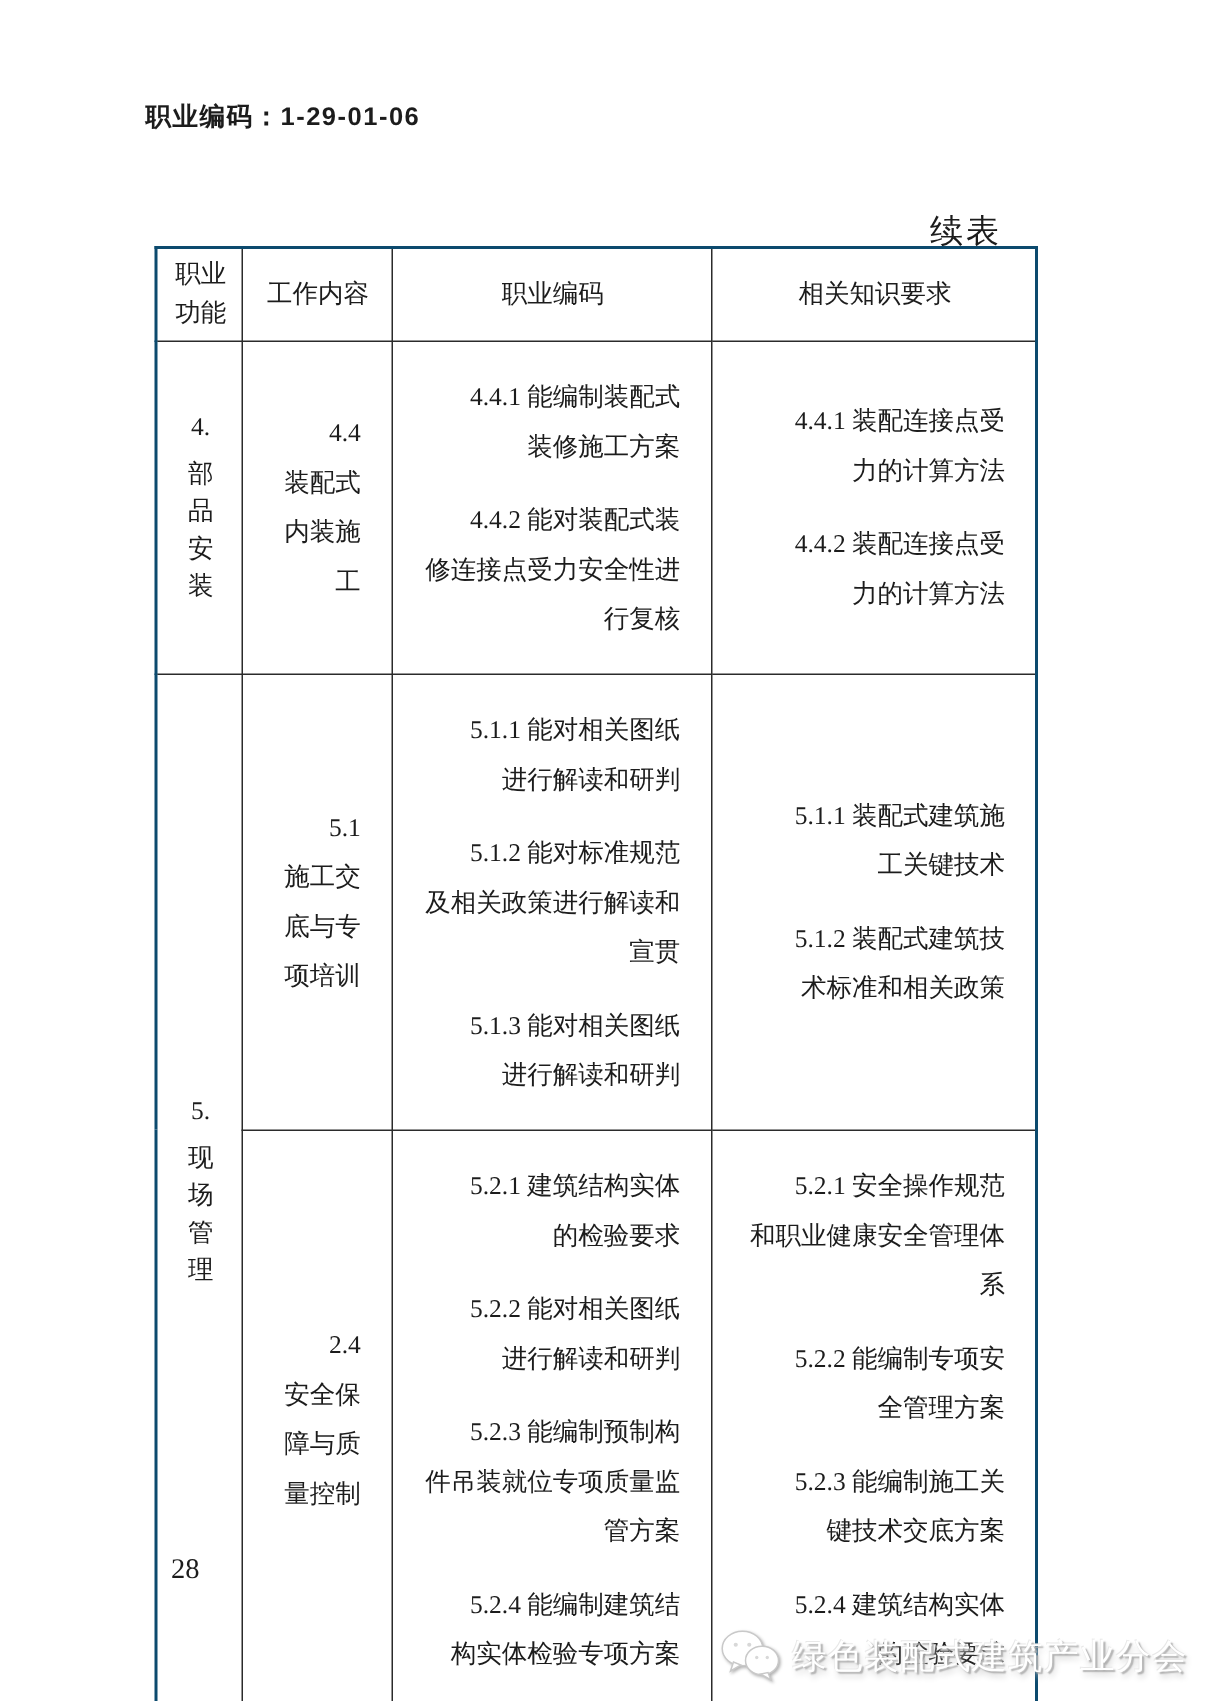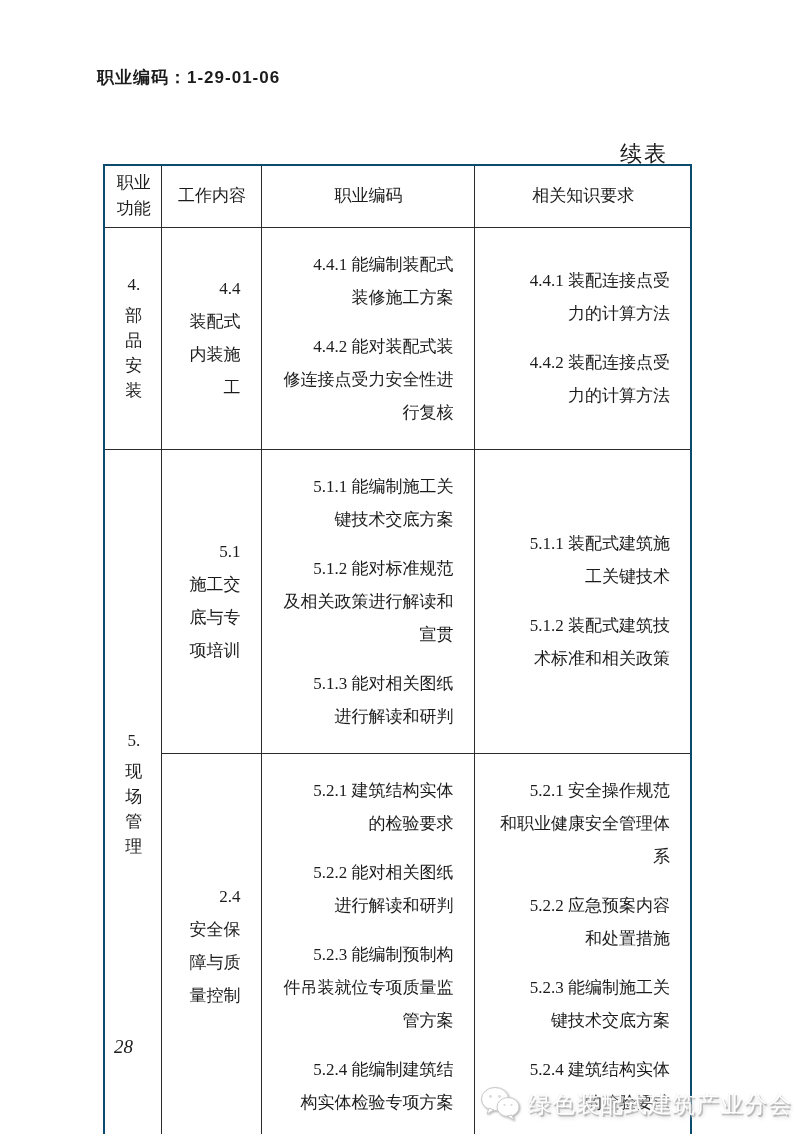--- a/index.html
+++ b/index.html
@@ -33,21 +33,21 @@
   }
   td.func{
     text-align:center;padding:2px;
   }
   .func-num{line-height:24px;margin-bottom:6px;}
   .func-char{line-height:25px;}
   p.cellp{
     margin:16px;text-indent:17px;line-height:33px;text-align:right;
   }
   .page-number{
-    position:absolute;left:114px;top:1036px;font-size:19px;font-style:italic;
+    position:absolute;left:114px;top:1036px;font-size:19px;
   }
   .footer-mark{
     position:absolute;right:16px;top:1082px;height:44px;
     display:flex;align-items:center;gap:7px;
     font-family:"Liberation Sans","DejaVu Sans",sans-serif;
     font-weight:normal;font-size:23px;letter-spacing:1px;
     color:#ffffff;
     text-shadow:1.5px 1.5px 1px #b0b0b0, -0.5px -0.5px 0 #e8e8e8, 2px 3px 4px #d0d0d0;
   }
   .wechat-logo{
@@ -106,21 +106,21 @@
       <div class="func-num">5.</div>
       <div class="func-char">现</div>
       <div class="func-char">场</div>
       <div class="func-char">管</div>
       <div class="func-char">理</div>
     </td>
     <td>
       <p class="cellp">5.1 施工交底与专项培训</p>
     </td>
     <td>
-      <p class="cellp">5.1.1 能编制施工关键技术交底方案</p>
+      <p class="cellp">5.1.1 能对相关图纸进行解读和研判</p>
       <p class="cellp">5.1.2 能对标准规范及相关政策进行解读和宣贯</p>
       <p class="cellp">5.1.3 能对相关图纸进行解读和研判</p>
     </td>
     <td>
       <p class="cellp">5.1.1 装配式建筑施工关键技术</p>
       <p class="cellp">5.1.2 装配式建筑技术标准和相关政策</p>
     </td>
   </tr>
 
   <tr style="height:316px;">
@@ -128,21 +128,21 @@
       <p class="cellp">2.4 安全保障与质量控制</p>
     </td>
     <td>
       <p class="cellp">5.2.1 建筑结构实体的检验要求</p>
       <p class="cellp">5.2.2 能对相关图纸进行解读和研判</p>
       <p class="cellp">5.2.3 能编制预制构件吊装就位专项质量监管方案</p>
       <p class="cellp">5.2.4 能编制建筑结构实体检验专项方案</p>
     </td>
     <td>
       <p class="cellp">5.2.1 安全操作规范和职业健康安全管理体系</p>
-      <p class="cellp">5.2.2 应急预案内容和处置措施</p>
+      <p class="cellp">5.2.2 能编制专项安全管理方案</p>
       <p class="cellp">5.2.3 能编制施工关键技术交底方案</p>
       <p class="cellp">5.2.4 建筑结构实体的检验要求</p>
     </td>
   </tr>
 </tbody>
   </table>
 
 <div class="page-number">28</div>
 
 <div class="footer-mark">

